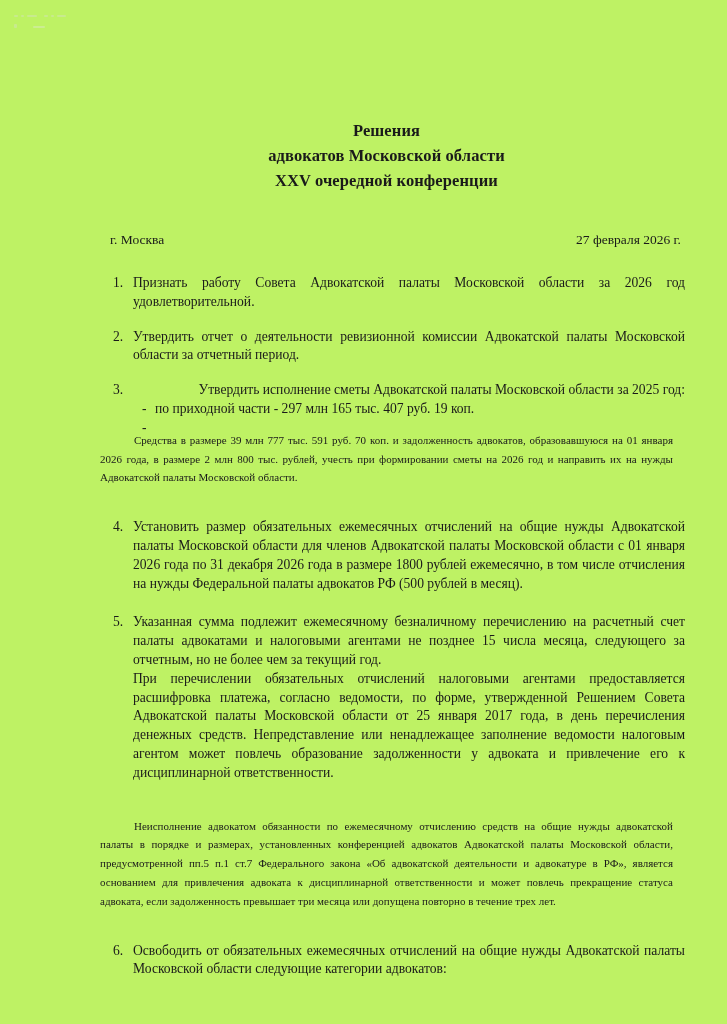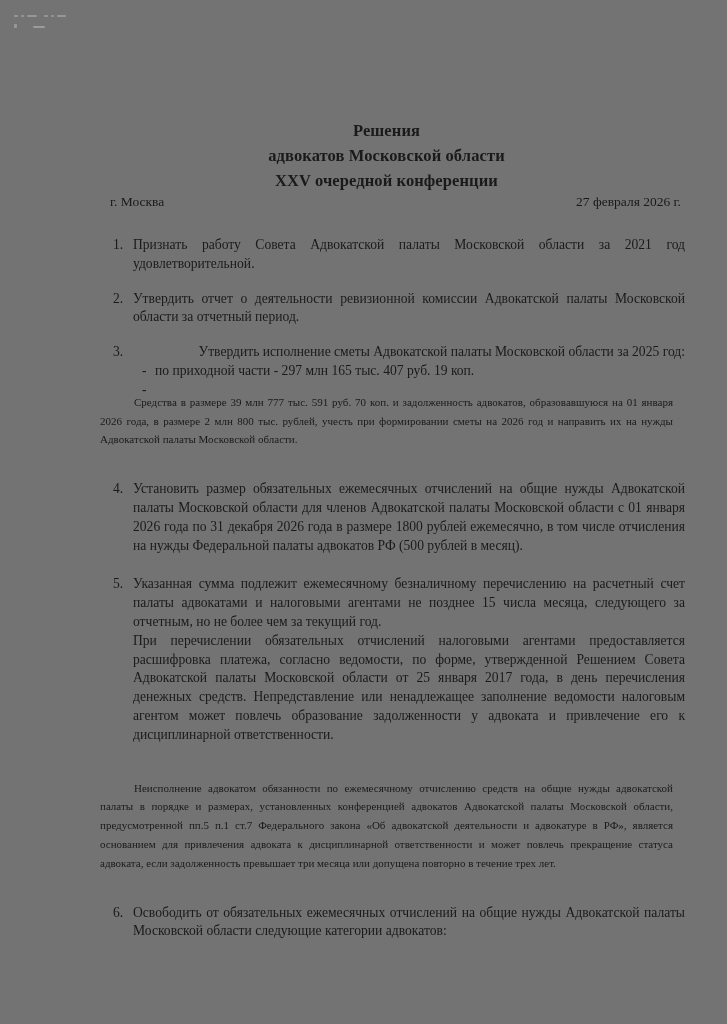--- a/index.html
+++ b/index.html
@@ -14,21 +14,21 @@
     position: relative;
     overflow: hidden;
     font-family: "Liberation Serif", "DejaVu Serif", serif;
     color: #1a1a1a;
     -webkit-font-smoothing: antialiased;
   }
 
   .page {
     position: absolute;
     inset: 0;
-    background: #737373;
+    background: #bef264;
   }
 
   
   .scan-artifact {
     position: absolute;
     left: 14px;
     top: 10px;
     width: 62px;
     height: 22px;
     opacity: 0.35;
@@ -62,20 +62,21 @@
     text-align: center;
     font-weight: bold;
     font-size: 16.5px;
     line-height: 25px;
     letter-spacing: 0.1px;
   }
   .title-line { display: block; }
 
   
   .meta-row {
+    margin-top: 38px;
     display: flex;
     justify-content: space-between;
     align-items: flex-start;
     font-size: 13.5px;
     line-height: 18px;
   }
   .meta-place { padding-left: 22px; }
   .meta-date  { padding-right: 4px; }
 
   
@@ -168,21 +169,21 @@
       <span class="meta-place">г. Москва</span>
       <span class="meta-date">27 февраля 2026 г.</span>
     </div>
 
     <div class="body-block">
 
       <ol class="decisions">
 
         <li class="decision">
           <span class="num">1.</span>
-          <p>Признать работу Совета Адвокатской палаты Московской области за 2021 год удовлетворительной.</p>
+          <p>Признать работу Совета Адвокатской палаты Московской области за 2026 год удовлетворительной.</p>
         </li>
 
         <li class="decision">
           <span class="num">2.</span>
           <p>Утвердить отчет о деятельности ревизионной комиссии Адвокатской палаты Московской области за отчетный период.</p>
         </li>
 
         <li class="decision" style="margin-bottom:4px;">
           <span class="num">3.</span>
           <p style="text-align:right;">Утвердить исполнение сметы Адвокатской палаты Московской области за 2025 год:</p>

